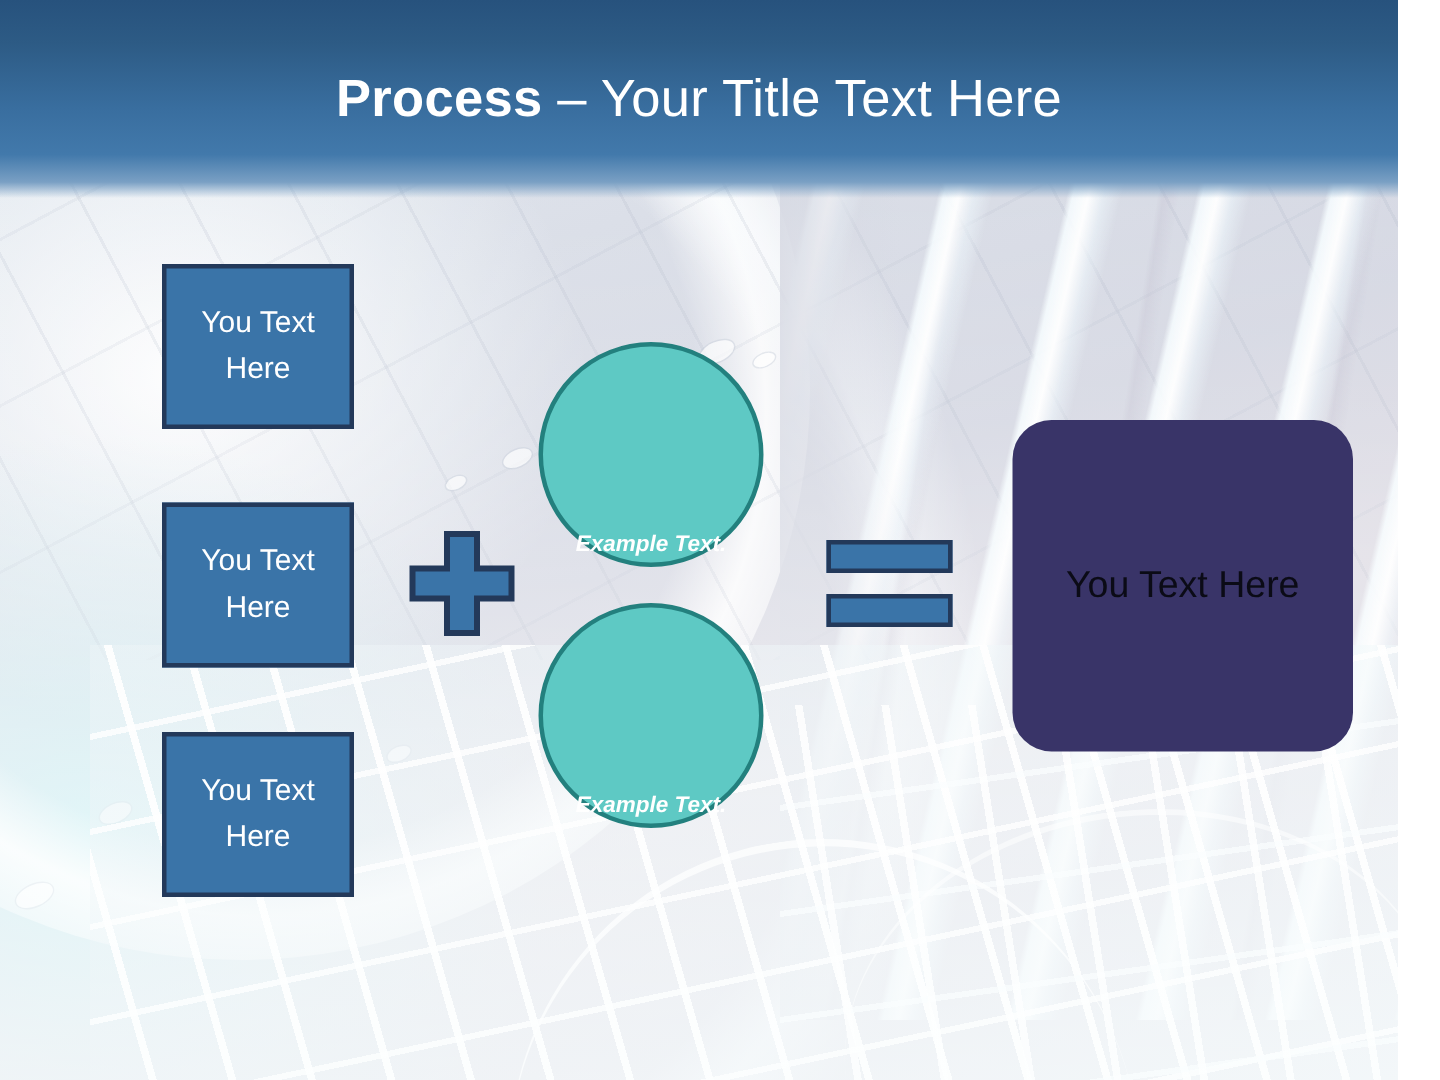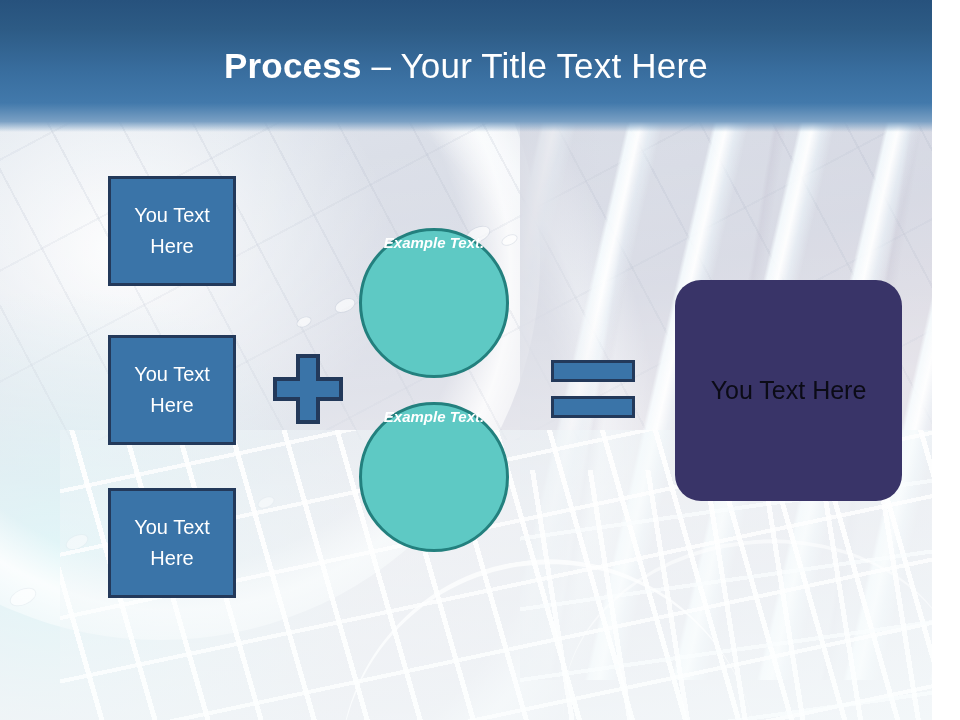--- a/index.html
+++ b/index.html
@@ -202,21 +202,21 @@
 
   
   .circle {
     position: absolute;
     width: 150px; height: 150px;
     border-radius: 50%;
     background: #5ec9c4;
     border: 3px solid #23807e;
     box-sizing: border-box;
     display: flex;
-    align-items: flex-start;
+    align-items: flex-end;
     justify-content: center;
     color: #ffffff;
     font-size: 15px;
     font-weight: bold;
     font-style: italic;
     line-height: 1.6;
     text-align: center;
   }
   #circle-1 { left: 359px; top: 228px; }
   #circle-2 { left: 359px; top: 402px; }

